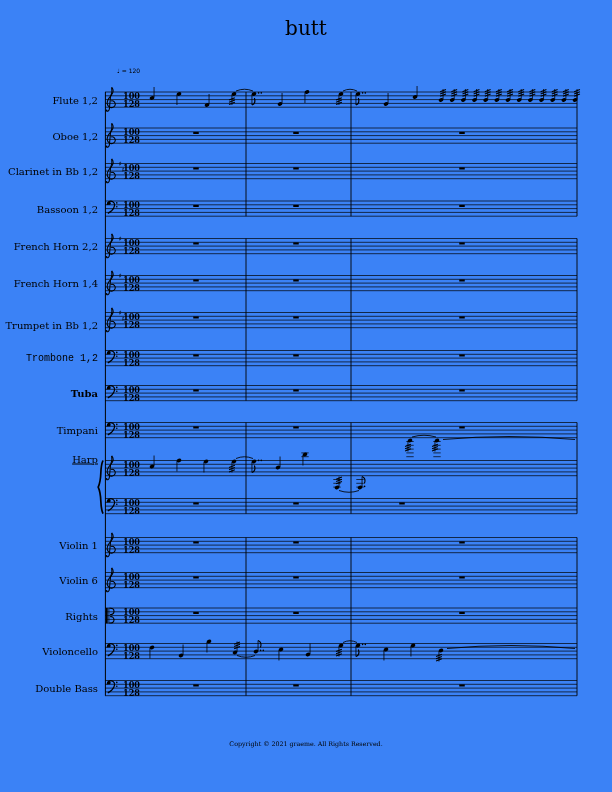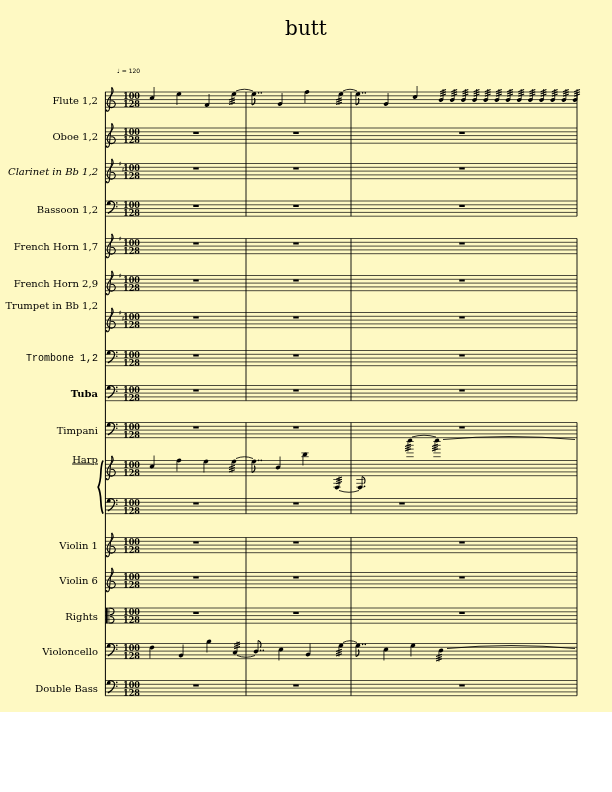--- a/index.html
+++ b/index.html
@@ -1,16 +1,16 @@
 <!DOCTYPE html>
 <html><head>
 <meta charset="utf-8">
 <style>
   html,body{margin:0;padding:0;background:#fff;}
-  .page{position:relative;width:612px;height:712px;background:#fef9c3;overflow:hidden;
+  .page{position:relative;width:612px;height:792px;background:#3b82f6;overflow:hidden;
         font-family:"DejaVu Serif",serif;color:#000;}
   .title{position:absolute;top:16px;left:0;width:612px;text-align:center;
          font-size:20px;font-family:"DejaVu Serif",serif;}
   .tempo{position:absolute;left:117px;top:67px;font-size:6px;
          font-family:"DejaVu Sans",sans-serif;}
   .copyright{position:absolute;top:740px;left:0;width:612px;text-align:center;
              font-size:6.3px;font-family:"DejaVu Serif",serif;}
   .staff-label{position:absolute;right:514px;transform:translateY(-50%);
                font-size:10px;white-space:nowrap;font-family:"DejaVu Serif",serif;}
   svg{position:absolute;left:0;top:0;}
@@ -595,25 +595,25 @@
         <line x1="351" y1="537.5" x2="351" y2="695.7" stroke="#000000" stroke-width="0.9"></line>
         <line x1="577" y1="92" x2="577" y2="216.2" stroke="#000000" stroke-width="0.9"></line>
         <line x1="577" y1="238.5" x2="577" y2="400.7" stroke="#000000" stroke-width="0.9"></line>
         <line x1="577" y1="422.5" x2="577" y2="513.7" stroke="#000000" stroke-width="0.9"></line>
         <line x1="577" y1="537.5" x2="577" y2="695.7" stroke="#000000" stroke-width="0.9"></line>
       </g>
     </svg>
   <div id="labels">
       <div class="staff-label" style="top: 99.6px;">Flute 1,2</div>
       <div class="staff-label" style="top: 135.6px; padding-left: 14px;">Oboe 1,2</div>
-      <div class="staff-label" style="top: 171.1px; font-style: italic;">Clarinet in Bb 1,2</div>
+      <div class="staff-label" style="top: 171.1px;">Clarinet in Bb 1,2</div>
       <div class="staff-label" style="top: 208.6px;">Bassoon 1,2</div>
-      <div class="staff-label" style="top: 246.1px;">French Horn 1,7</div>
-      <div class="staff-label" style="top: 283.1px;">French Horn 2,9</div>
-      <div class="staff-label" style="top: 305px; margin-left: 30px;">Trumpet in Bb 1,2</div>
+      <div class="staff-label" style="top: 246.1px;">French Horn 2,2</div>
+      <div class="staff-label" style="top: 283.1px;">French Horn 1,4</div>
+      <div class="staff-label" style="top: 325px; margin-left: 30px;">Trumpet in Bb 1,2</div>
       <div class="staff-label" style="top: 358.1px; font-family: Liberation Mono, monospace;">Trombone 1,2</div>
       <div class="staff-label" style="top: 393.1px; font-weight: bold;">Tuba</div>
       <div class="staff-label" style="top: 430.1px;">Timpani</div>
       <div class="staff-label" style="top: 459px; text-decoration: underline;">Harp</div>
       <div class="staff-label" style="top: 545.1px;">Violin 1</div>
       <div class="staff-label" style="top: 580.1px;">Violin 6</div>
       <div class="staff-label" style="top: 615.6px;">Rights</div>
       <div class="staff-label" style="top: 651.1px;">Violoncello</div>
       <div class="staff-label" style="top: 688.1px;">Double Bass</div>
     </div>

